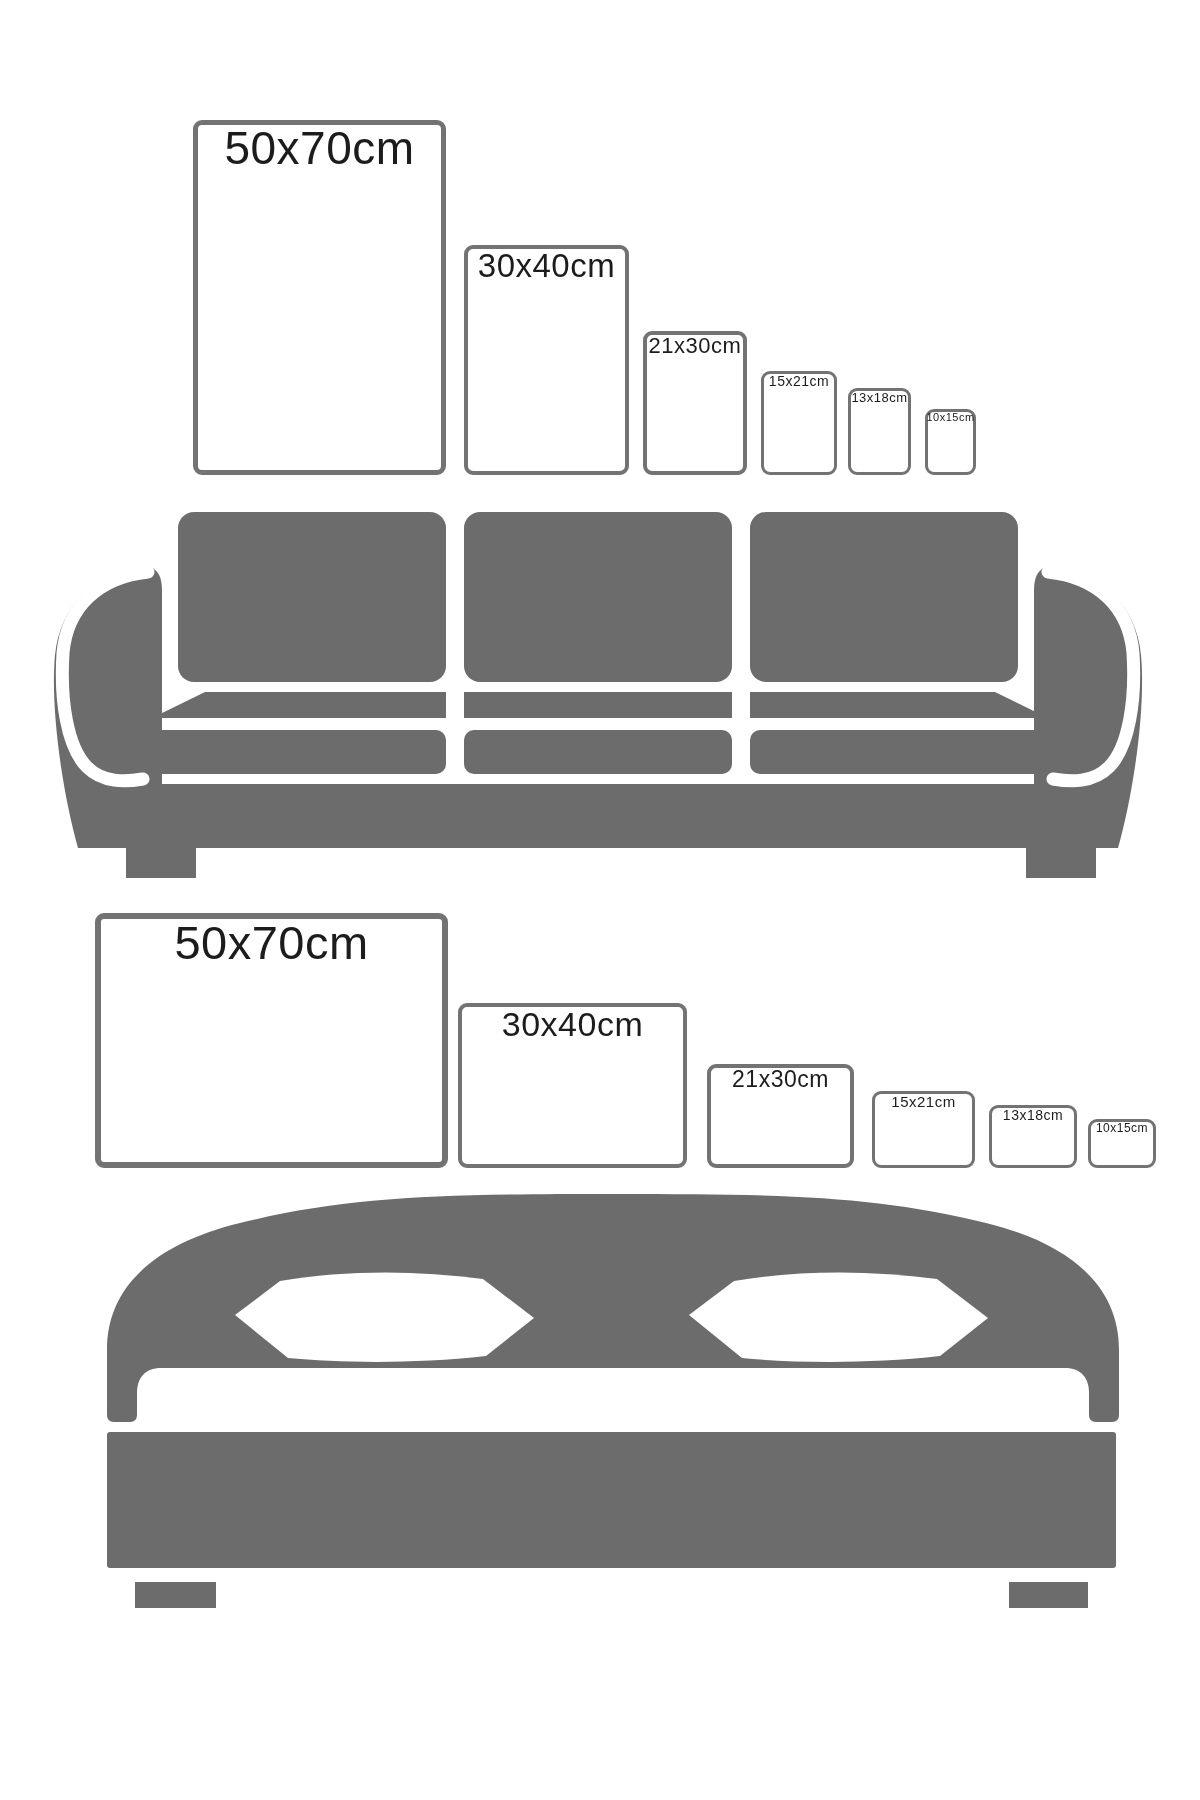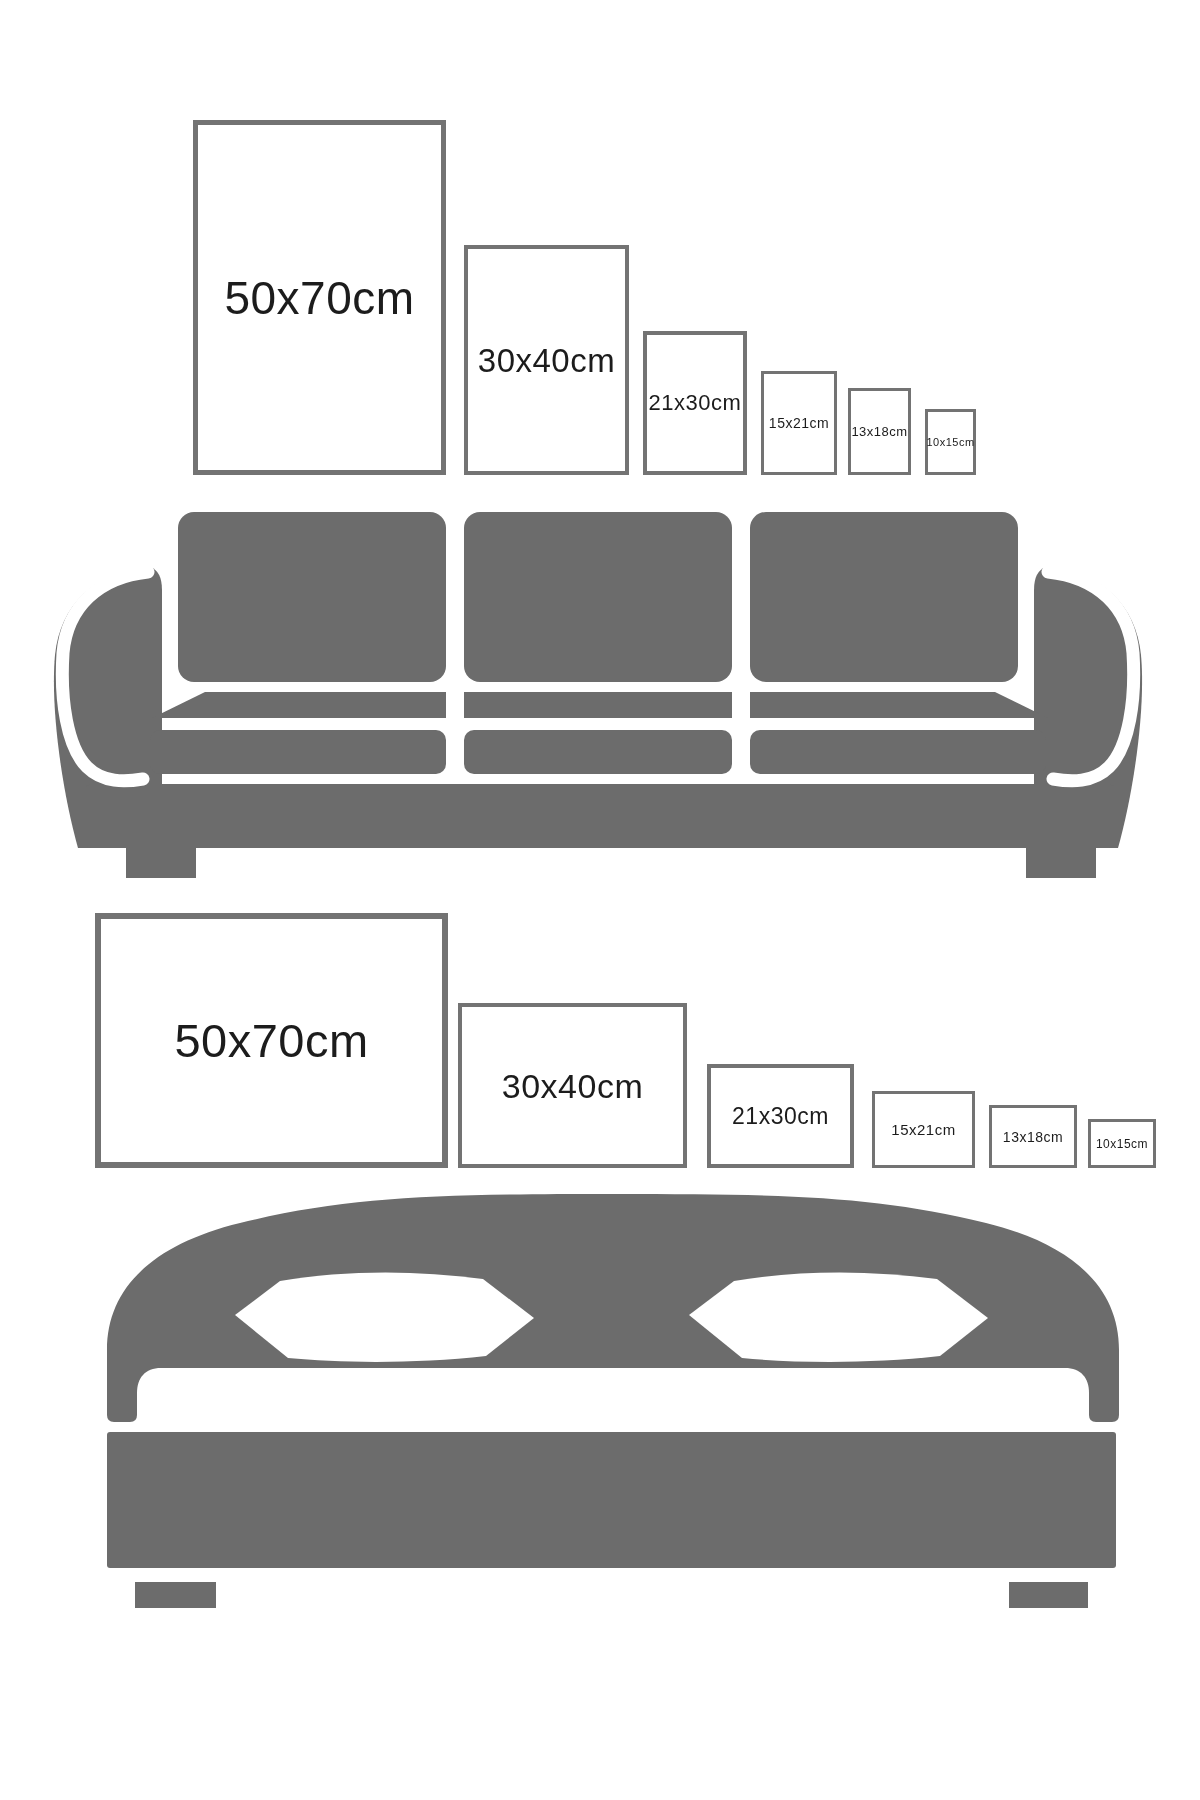--- a/index.html
+++ b/index.html
@@ -15,22 +15,22 @@
     overflow: hidden;
     font-family: "Liberation Sans", sans-serif;
   }
   .frame {
     position: absolute;
     box-sizing: border-box;
     background: var(--frame-fill, #ffffff);
     border-style: solid;
     border-color: var(--frame-border, #737373);
     display: flex;
-    align-items: center;
     justify-content: center;
+    border-radius: 9px;
   }
   .frame .frame-label {
     color: var(--label-text, #1c1c1c);
     white-space: nowrap;
     line-height: 1;
     letter-spacing: 0.5px;
   }
   .furniture-svg {
     position: absolute;
     display: block;

